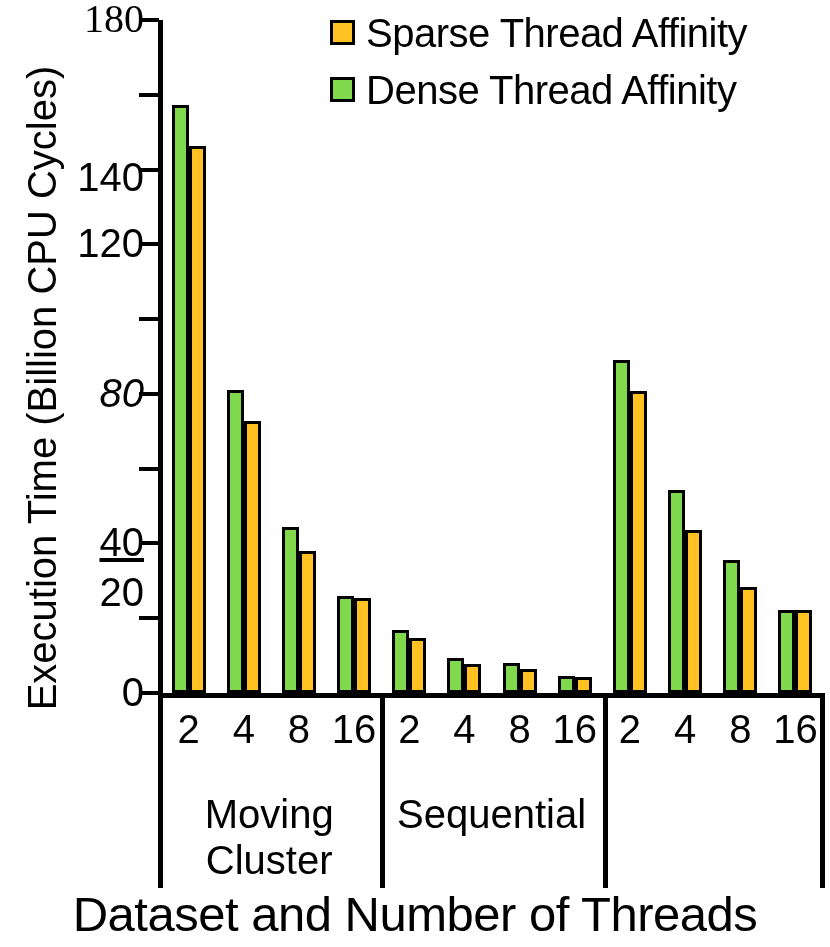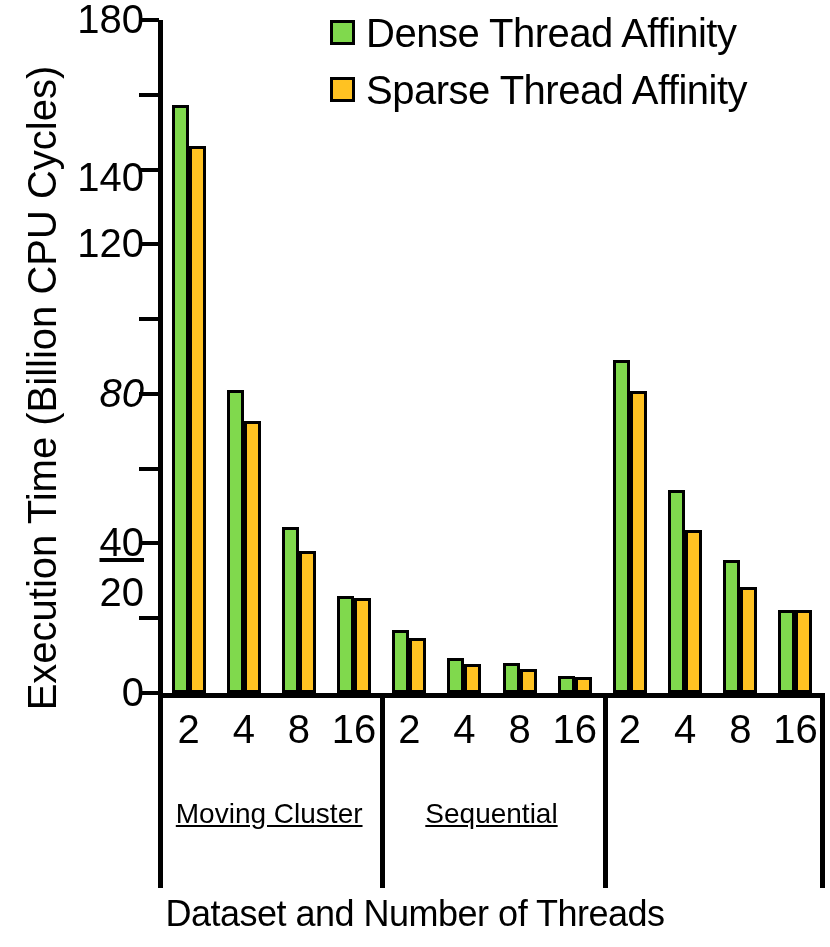--- a/index.html
+++ b/index.html
@@ -35,46 +35,46 @@
   .bar.sparse{background:#FFC222;}
 
   
   #xgroups{position:absolute;left:158px;top:695px;width:667px;height:193px;}
   .group-sep{position:absolute;top:0;width:5px;height:193px;background:#000;}
   .group-left-edge{position:absolute;left:0;top:0;width:5px;height:193px;background:#000;}
   .group-right-edge{position:absolute;right:0;top:0;width:5px;height:193px;background:#000;}
 
   .tick-label{position:absolute;top:14px;width:52px;text-align:center;
               font-size:40px;line-height:40px;}
-  .group-name{position:absolute;width:100%;text-align:center;font-size:28px;line-height:46px;text-decoration:underline;}
+  .group-name{position:absolute;width:100%;text-align:center;font-size:40px;line-height:46px;}
 
   
   #xlabel{position:absolute;left:0;top:892px;width:830px;text-align:center;
-          font-size:36px;line-height:44px;letter-spacing:-0.5px;}
+          font-size:49px;line-height:44px;letter-spacing:-0.5px;}
 </style>
 </head>
 <body>
 
 <div id="chart-root">
 
   <div id="legend">
     <div class="legend-row">
+      <span class="legend-swatch" id="sw1" style="background: rgb(255, 194, 34);"></span>
+      <span class="legend-label">Sparse Thread Affinity</span>
+    </div>
+    <div class="legend-row">
       <span class="legend-swatch" id="sw0" style="background: rgb(128, 217, 77);"></span>
       <span class="legend-label">Dense Thread Affinity</span>
-    </div>
-    <div class="legend-row">
-      <span class="legend-swatch" id="sw1" style="background: rgb(255, 194, 34);"></span>
-      <span class="legend-label">Sparse Thread Affinity</span>
     </div>
   </div>
 
   <div id="ylabel">Execution Time (Billion CPU Cycles)</div>
 
   <div id="ytick-labels">
-      <div class="ytick-label" style="top: -1px;">180</div>
+      <div class="ytick-label" style="top: -1px; font-family: Liberation Serif, serif;">180</div>
       <div class="ytick-label" style="top: 148.556px; margin-top: 8px;">140</div>
       <div class="ytick-label" style="top: 223.333px;">120</div>
       <div class="ytick-label" style="top: 372.889px; font-style: italic;">80</div>
       <div class="ytick-label" style="top: 522.444px; text-decoration: underline;">40</div>
       <div class="ytick-label" style="top: 572px;">20</div>
       <div class="ytick-label" style="top: 672px;">0</div>
     </div>
   <div id="ytick-marks">
       <div class="ytick-mark" style="top: 18px;"></div>
       <div class="ytick-mark" style="top: 92.7778px;"></div>

